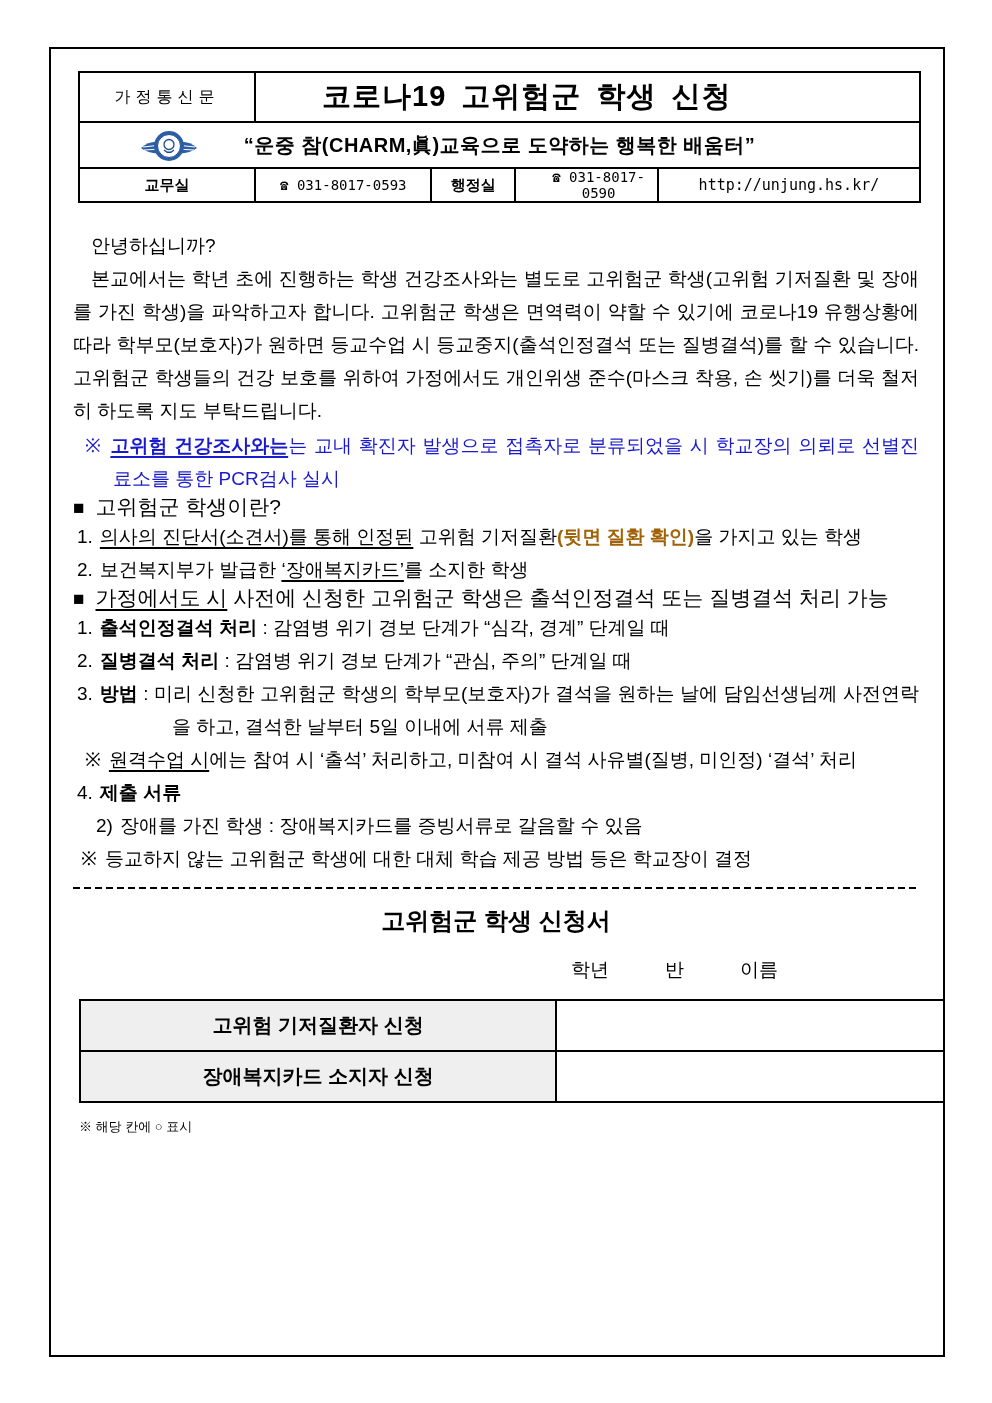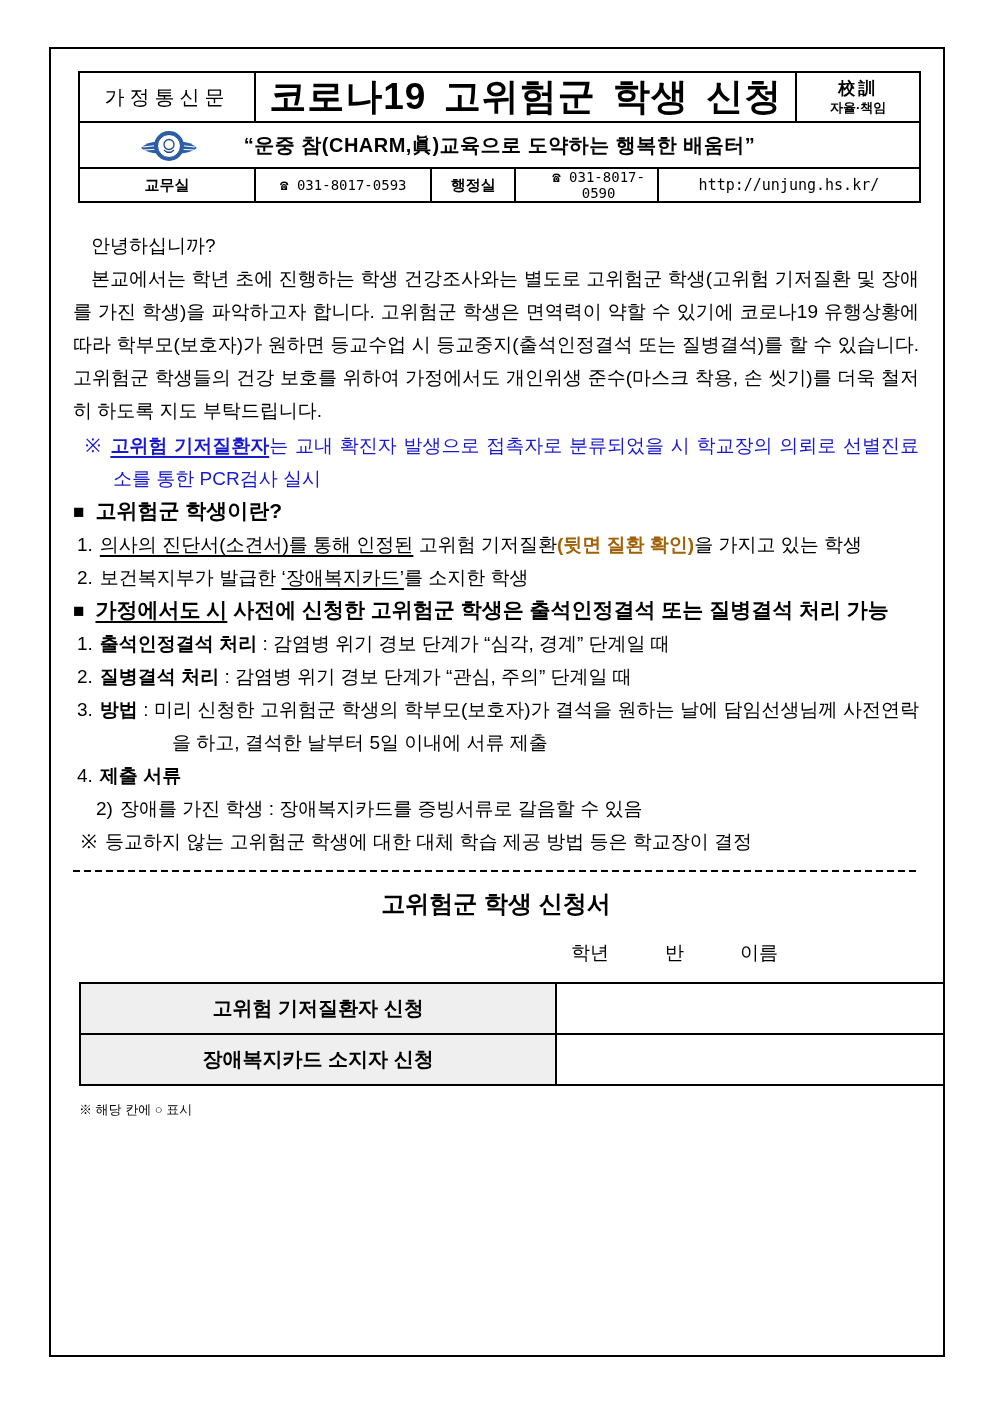--- a/index.html
+++ b/index.html
@@ -22,22 +22,22 @@
   
   .hdr { width: 843px; margin-left: 5px; border: 2px solid #000; }
   .hrow { display: flex; border-bottom: 2px solid #000; align-items: stretch; }
   .hrow:last-child { border-bottom: none; }
   .hcell {
     display: flex; align-items: center; justify-content: center;
     border-right: 2px solid #000; text-align: center;
   }
   .hcell:last-child { border-right: none; }
   .hrow1 { height: 50px; }
-  .c-doctype { width: 21%; font-size: 20px; letter-spacing: 5px; }
-  .c-title   { width: 64.5%; font-size: 37px; font-weight: 700; word-spacing: 6px; letter-spacing: 1px; }
+  .c-doctype { width: 21%; font-size: 16px; letter-spacing: 5px; }
+  .c-title   { width: 64.5%; font-size: 29px; font-weight: 700; word-spacing: 6px; letter-spacing: 1px; }
   .c-motto   { width: 14.5%; flex-direction: column; justify-content: center; line-height: 1.25; }
   .motto-l { font-weight: 700; font-size: 17px; letter-spacing: 3px; }
   .motto-v { font-weight: 700; font-size: 13px; }
   .hrow2 { height: 46px; position: relative; align-items: center; justify-content: center; }
   .slogan { font-size: 20px; font-weight: 700; letter-spacing: 0.5px; }
   .logo-wrap { position: absolute; left: 58px; top: 4px; }
   .hrow3 { height: 32px; font-size: 15px; }
   .k-office { width: 21%; font-weight: 700; }
   .k-phone1 { width: 21%; }
   .k-admin  { width: 10%; font-weight: 700; }
@@ -56,21 +56,21 @@
     padding-left: 40px; text-indent: -28px;
     margin-top: 2px !important;
     text-align: justify;
   }
   .marker { margin-right: 8px; }
   .u  { text-decoration: underline; text-underline-offset: 4px; text-decoration-thickness: 1.5px; }
   .b  { font-weight: 700; }
   .red { color: #a16207; }
 
   .sec {
-    font-size: 21px; font-weight: 700; line-height: 32px;
+    font-size: 21px; font-weight: 400; line-height: 24px;
     margin: 0; margin-top: 13px; margin-bottom: 5px;
     padding-left: 33px; text-indent: -33px;
     text-align: justify;
   }
   .sqm { margin-right: 11px; font-size: 19px; }
 
   .li  { padding-left: 32px; text-indent: -28px; text-align: justify; }
   .num { margin-right: 7px; }
   .li-deep { padding-left: 99px; text-indent: -95px; text-align: justify; }
   .subnote { padding-left: 40px; text-indent: -28px; text-align: justify; }
@@ -104,24 +104,20 @@
 </style>
 </head>
 <body>
 
 <div class="sheet">
 
   <div class="hdr">
     <div class="hrow hrow1">
       <div class="hcell c-doctype">가정통신문</div>
       <div class="hcell c-title">코로나19 고위험군 학생 신청</div>
-      <div class="hcell c-motto">
-        <div class="motto-l">校訓</div>
-        <div class="motto-v">자율·책임</div>
-      </div>
     </div>
     <div class="hrow hrow2">
       <span class="logo-wrap">
         <svg width="62" height="38" viewBox="0 0 62 38">
           <path d="M3 21 Q13 12 26 16 L26 26 Q12 28 3 21 Z" fill="#2b5ea7"></path>
           <path d="M59 21 Q49 12 36 16 L36 26 Q50 28 59 21 Z" fill="#2b5ea7"></path>
           <path d="M5 20 L24 18 M6 23 L24 22" stroke="#fff" stroke-width="1.2" fill="none"></path>
           <path d="M57 20 L38 18 M56 23 L38 22" stroke="#fff" stroke-width="1.2" fill="none"></path>
           <circle cx="31" cy="19" r="15" fill="#2b5ea7"></circle>
           <circle cx="31" cy="19" r="11.5" fill="#fff"></circle>
@@ -138,36 +134,37 @@
       <div class="hcell k-admin">행정실</div>
       <div class="hcell k-phone2 mono">☎ 031-8017-0590</div>
       <div class="hcell k-url">http://unjung.hs.kr/</div>
     </div>
   </div>
 
   <div class="bodytext">
     <p class="greeting">안녕하십니까?</p>
     <p class="intro">본교에서는 학년 초에 진행하는 학생 건강조사와는 별도로 고위험군 학생(고위험 기저질환 및 장애를 가진 학생)을 파악하고자 합니다. 고위험군 학생은 면역력이 약할 수 있기에 코로나19 유행상황에 따라 학부모(보호자)가 원하면 등교수업 시 등교중지(출석인정결석 또는 질병결석)를 할 수 있습니다. 고위험군 학생들의 건강 보호를 위하여 가정에서도 개인위생 준수(마스크 착용, 손 씻기)를 더욱 철저히 하도록 지도 부탁드립니다.</p>
 
-    <p class="bluenote"><span class="marker">※</span><span class="b u">고위험 기저질환자</span><span>는 교내 확진자 발생으로 접촉자로 분류되었을 시 학교장의 의뢰로 선별진료소를 통한 PCR검사 실시</span></p>
+    <p class="bluenote"><span class="marker">※</span><span class="b u">고위험 건강조사와는</span><span>는 교내 확진자 발생으로 접촉자로 분류되었을 시 학교장의 의뢰로 선별진료소를 통한 PCR검사 실시</span></p>
 
     <p class="sec"><span class="sqm">■</span><span>고위험군 학생이란?</span></p>
 
     <p class="li"><span class="num">1.</span><span class="u">의사의 진단서(소견서)를 통해 인정된</span><span> 고위험 기저질환</span><span class="b red">(뒷면 질환 확인)</span><span>을 가지고 있는 학생</span></p>
 
     <p class="li"><span class="num">2.</span><span>보건복지부가 발급한 </span><span class="u">‘장애복지카드’</span><span>를 소지한 학생</span></p>
 
     <p class="sec"><span class="sqm">■</span><span class="u">가정에서도 시</span><span> 사전에 신청한 고위험군 학생은 출석인정결석 또는 질병결석 처리 가능</span></p>
 
     <p class="li"><span class="num">1.</span><span class="b">출석인정결석 처리</span><span> : 감염병 위기 경보 단계가 “심각, 경계” 단계일 때</span></p>
 
     <p class="li"><span class="num">2.</span><span class="b">질병결석 처리</span><span> : 감염병 위기 경보 단계가 “관심, 주의” 단계일 때</span></p>
 
     <p class="li-deep"><span class="num">3.</span><span class="b">방법</span><span> : 미리 신청한 고위험군 학생의 학부모(보호자)가 결석을 원하는 날에 담임선생님께 사전연락을 하고, 결석한 날부터 5일 이내에 서류 제출</span></p>
 
+    <p class="subnote"><span class="marker">※</span><span class="u">원격수업 시</span><span>에는 참여 시 ‘출석’ 처리하고, 미참여 시 결석 사유별(질병, 미인정) ‘결석’ 처리</span></p>
 
     <p class="li"><span class="num">4.</span><span class="b">제출 서류</span></p>
 
 
     <p class="sub"><span class="num">2)</span><span>장애를 가진 학생 : 장애복지카드를 증빙서류로 갈음할 수 있음</span></p>
 
     <p class="finalnote"><span class="marker">※</span><span>등교하지 않는 고위험군 학생에 대한 대체 학습 제공 방법 등은 학교장이 결정</span></p>
   </div>
 
   <div class="cutline"></div>

